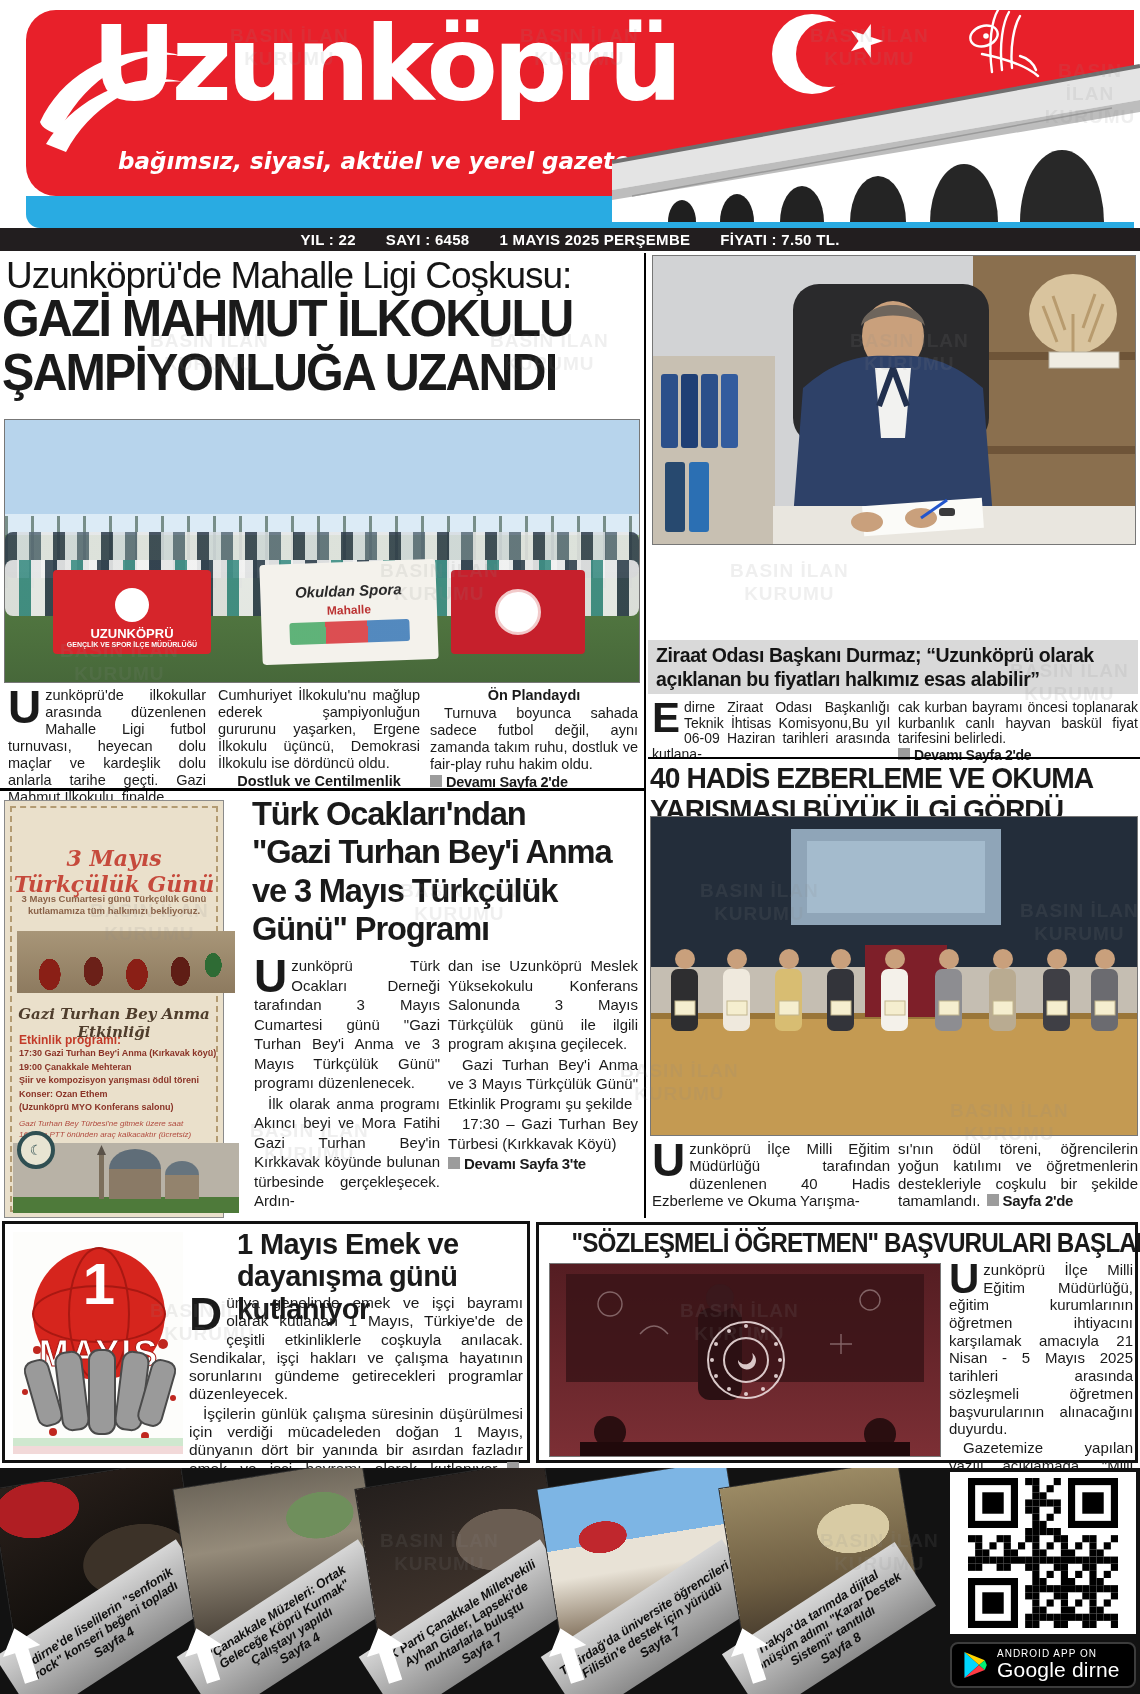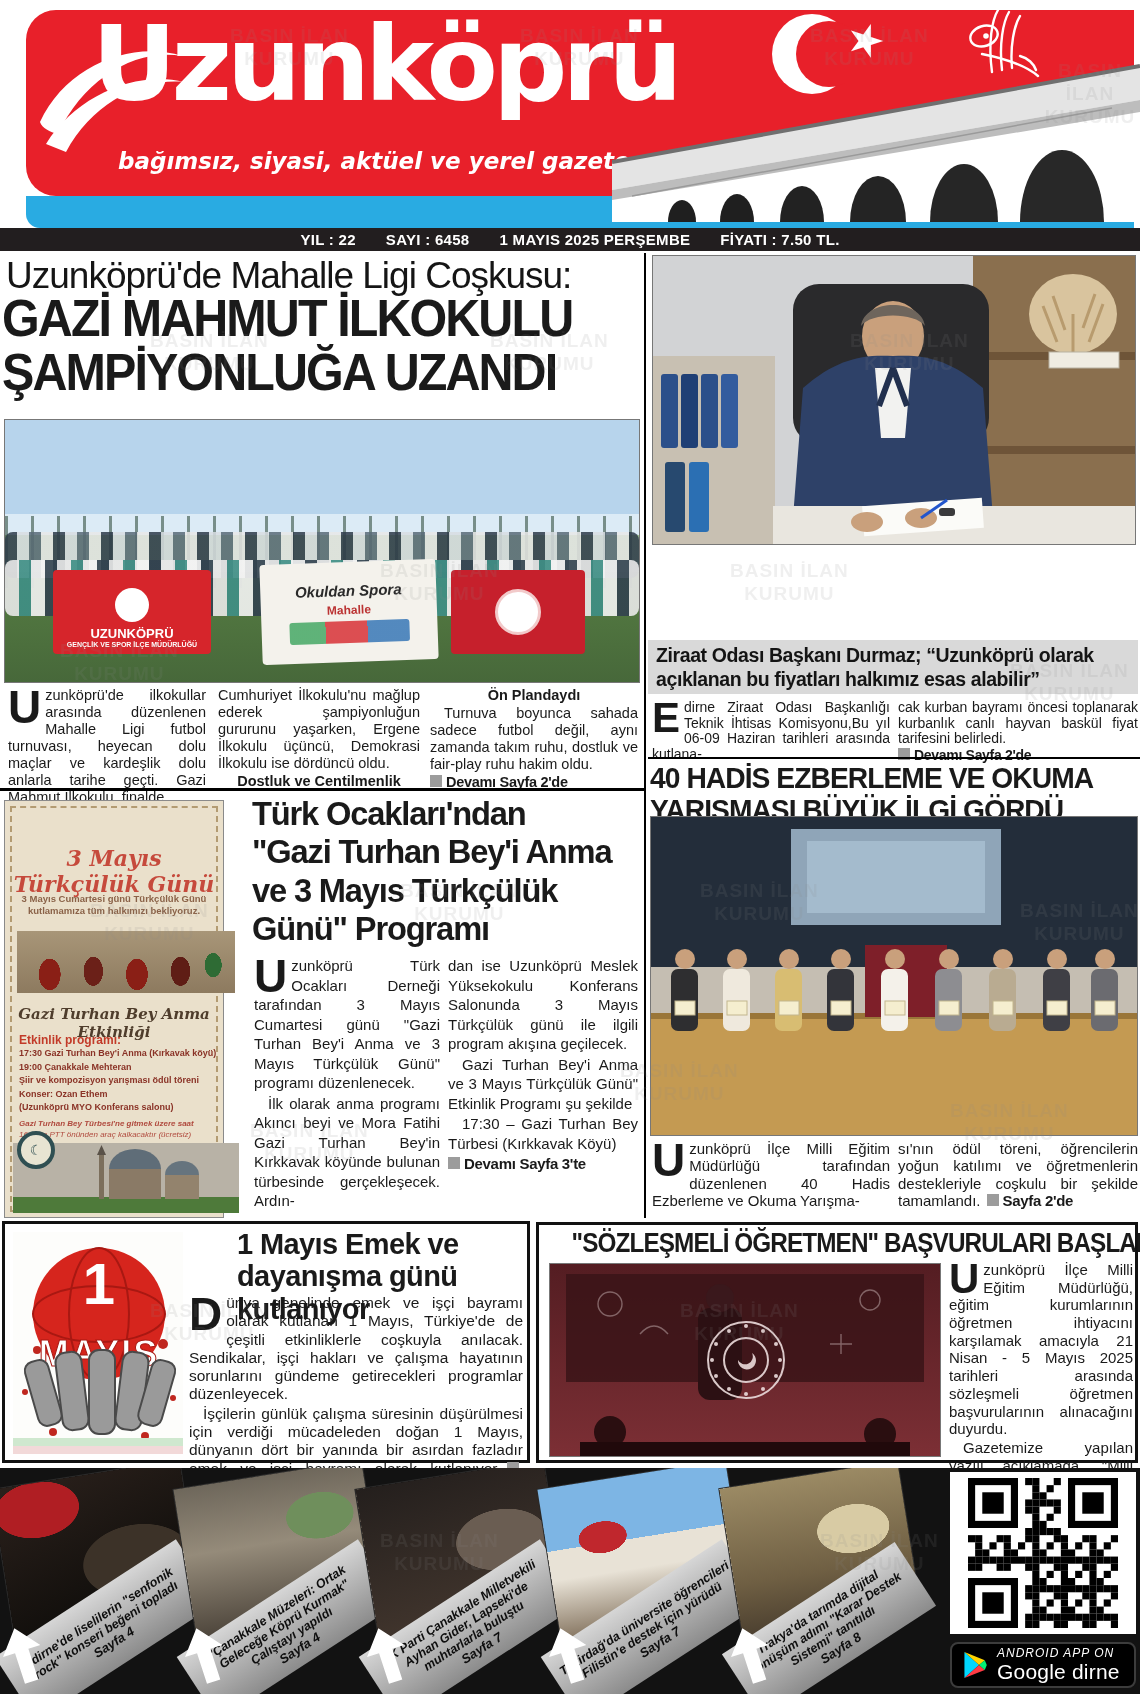--- a/index.html
+++ b/index.html
@@ -78,21 +78,21 @@
               linear-gradient(180deg,#6e675b,#958b7a 45%,#4e463c);}
   .t2 .tphoto{background:radial-gradient(76px 50px at 72% 48%,#6a5d52 0 60%,rgba(0,0,0,0) 61%),
               linear-gradient(170deg,#241f1d,#45382f);}
   .t3 .tphoto{background:radial-gradient(40px 26px at 30% 38%,#c0272d 0 60%,rgba(0,0,0,0) 61%),
               linear-gradient(180deg,#7db5e4 0 42%,#e8e2d6 42% 62%,#8a7a66);}
   .t4 .tphoto{background:radial-gradient(60px 40px at 70% 40%,#d8cba4 0 60%,rgba(0,0,0,0) 61%),
               linear-gradient(180deg,#9b8a64,#6f5f43 65%,#4c4030);}
   #qr-box{left:950px;top:1472px;width:186px;height:162px;background:#fff;display:flex;align-items:center;justify-content:center;}
   #gp-badge{left:950px;top:1642px;width:186px;height:46px;background:#000;border:2px solid #3c3c3c;border-radius:8px;
             box-sizing:border-box;display:flex;align-items:center;gap:9px;padding-left:10px;}
-  #gp-badge .gp-small{font-size:12px;color:#fff;letter-spacing:1px;line-height:1.1;font-style:italic;}
+  #gp-badge .gp-small{font-size:10px;color:#fff;letter-spacing:1px;line-height:1.1;}
   #gp-badge .gp-big{font-size:21px;color:#fff;letter-spacing:.2px;line-height:1.05;}
   
   .wm{position:absolute;font-weight:bold;font-size:19px;color:#8a8a8a;opacity:.13;text-align:center;
       white-space:pre-line;letter-spacing:1px;z-index:40;pointer-events:none;line-height:1.2;}
   
   .crowd{position:absolute;left:0;width:100%;}
 </style>
 </head>
 <body>
 
@@ -284,21 +284,21 @@
          radial-gradient(14px 20px at 90% 55%,#2e6b34 0 60%,rgba(0,0,0,0) 61%),
          linear-gradient(180deg,#a89678,#8d7a5f);"></div>
     <div class="abs p3script" style="top:204px;">Gazi Turhan Bey Anma Etkinliği</div>
     <div class="abs" style="left:14px;top:232px;width:214px;">
       <div class="p3label">Etkinlik programı:</div>
       <div class="p3line">17:30 Gazi Turhan Bey'i Anma (Kırkavak köyü)</div>
       <div class="p3line">19:00 Çanakkale Mehteran</div>
       <div class="p3line">Şiir ve kompozisyon yarışması ödül töreni</div>
       <div class="p3line">Konser: Ozan Ethem</div>
       <div class="p3line">(Uzunköprü MYO Konferans salonu)</div>
-      <div class="p3note" style="margin-top:3px;font-weight:bold;">Gazi Turhan Bey Türbesi'ne gitmek üzere saat</div>
+      <div class="p3note" style="margin-top:3px;">Gazi Turhan Bey Türbesi'ne gitmek üzere saat</div>
       <div class="p3note">16:45'te PTT önünden araç kalkacaktır (ücretsiz)</div>
     </div>
     <div class="abs" style="left:8px;top:342px;width:226px;height:70px;overflow:hidden;">
       <svg width="226" height="70" viewBox="0 0 226 70">
         <rect width="226" height="70" fill="#b8b2a6"></rect>
         <rect x="0" y="54" width="226" height="16" fill="#4e7a3a"></rect>
         <rect x="96" y="26" width="52" height="30" fill="#8a7a66"></rect>
         <path d="M96 26 A26 20 0 0 1 148 26" fill="#5f6d78"></path>
         <rect x="152" y="32" width="34" height="24" fill="#93836d"></rect>
         <path d="M152 32 A17 14 0 0 1 186 32" fill="#66747e"></path>

